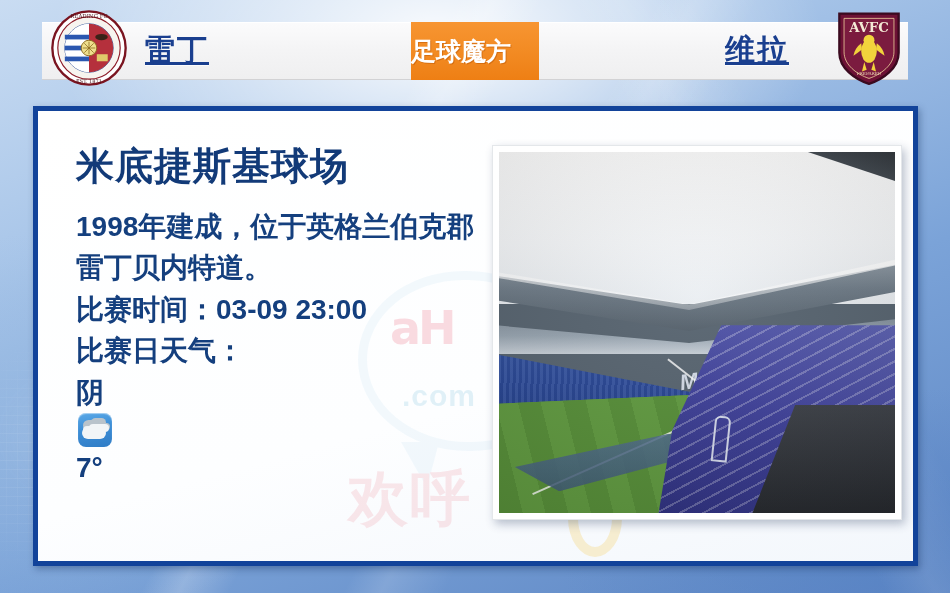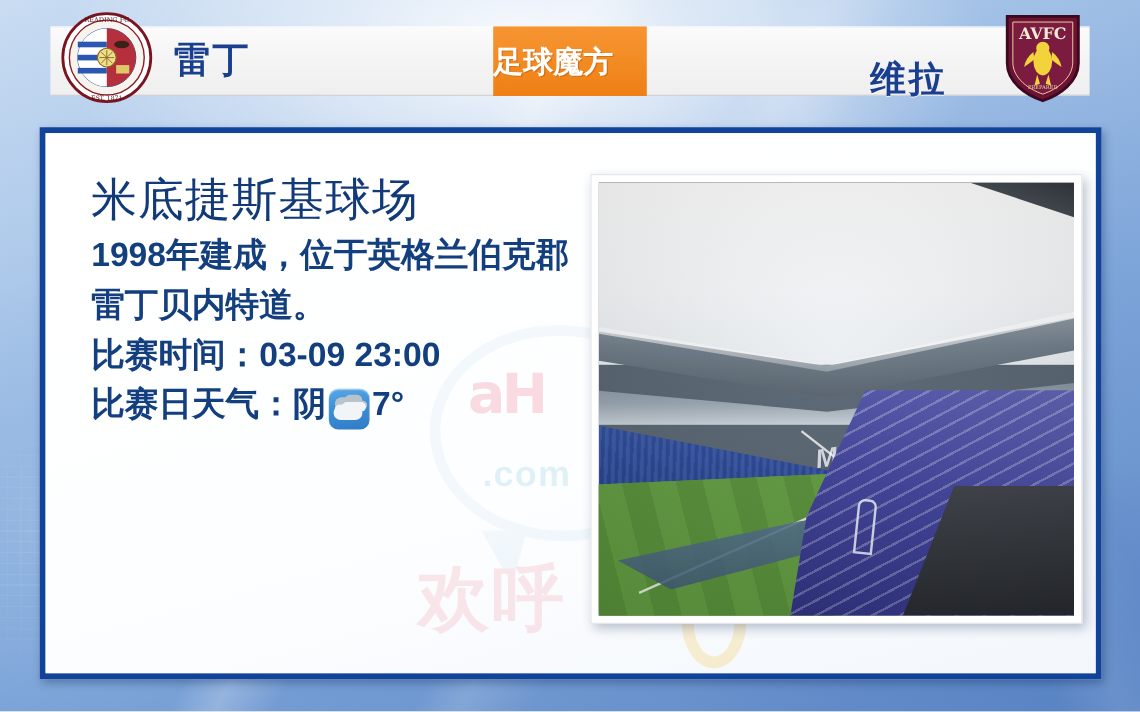--- a/index.html
+++ b/index.html
@@ -48,23 +48,24 @@
     border-bottom: 1px solid #d2d2d4;
   }
   .crest { position: absolute; top: 8px; width: 78px; height: 80px; }
   .crest.home { left: 50px; }
   .crest.away { left: 830px; }
 
   .team-name {
     position: absolute; top: 30px; font-size: 30px; font-weight: bold;
     color: #1a3f8f; letter-spacing: 2px; white-space: nowrap;
     text-shadow: 0 1px 0 rgba(255,255,255,.75);
+    text-decoration: underline;
   }
   .team-name.home { left: 145px; }
-  .team-name.away { left: 725px; margin-top: 16px; }
+  .team-name.away { left: 725px; }
 
   .site-logo {
     position: absolute; left: 411px; top: 22px; width: 128px; height: 58px;
     background: linear-gradient(180deg, #f79532 0%, #f28a22 55%, #ee7f14 100%);
     display: flex; align-items: center; justify-content: flex-start;
   }
   .site-logo-text {
     font-size: 25px; font-weight: bold; color: #ffffff; letter-spacing: 0px;
     font-family: "DejaVu Sans", "Liberation Sans", sans-serif;
     text-shadow: 1px 1px 0 rgba(180,80,0,.45);
@@ -109,31 +110,31 @@
     font-family: "DejaVu Sans", sans-serif;
   }
   .wm-ring {
     position: absolute; left: 230px; top: 218px; width: 54px; height: 78px;
     border: 10px solid #f5d06a; border-radius: 50%;
   }
 
   
   .info { position: absolute; left: 38px; top: 30px; z-index: 3; }
   .stadium-title {
-    font-size: 38px; font-weight: normal; color: #123a78; letter-spacing: 1px;
-    white-space: nowrap;
+    font-size: 38px; font-weight: bold; color: #123a78; letter-spacing: 1px;
+    margin-bottom: 14px; white-space: nowrap;
   }
   .info-line {
     font-size: 28px; font-weight: bold; color: #143f7e;
     line-height: 1.48; white-space: nowrap;
   }
   .val-red { color: #8c1423; }
   .times { font-weight: bold; }
 
-  .weather-line { display: flex; align-items: flex-end; }
+  .weather-line { display: flex; align-items: flex-start; flex-direction: column; }
   .weather-icon {
     display: inline-block; width: 34px; height: 34px; margin: 0 2px 0 2px;
     border-radius: 8px; position: relative; vertical-align: middle;
     background: linear-gradient(170deg, #5aa9e8 0%, #3d8ed6 45%, #2f7cc6 100%);
     box-shadow: inset 0 1px 1px rgba(255,255,255,.5);
   }
   .weather-icon .cl-back {
     position: absolute; left: 5px; top: 7px; width: 17px; height: 11px;
     background: #b9c3cb; border-radius: 9px;
     box-shadow: 7px -3px 0 -1px #b9c3cb, 12px 1px 0 -2px #b9c3cb;

